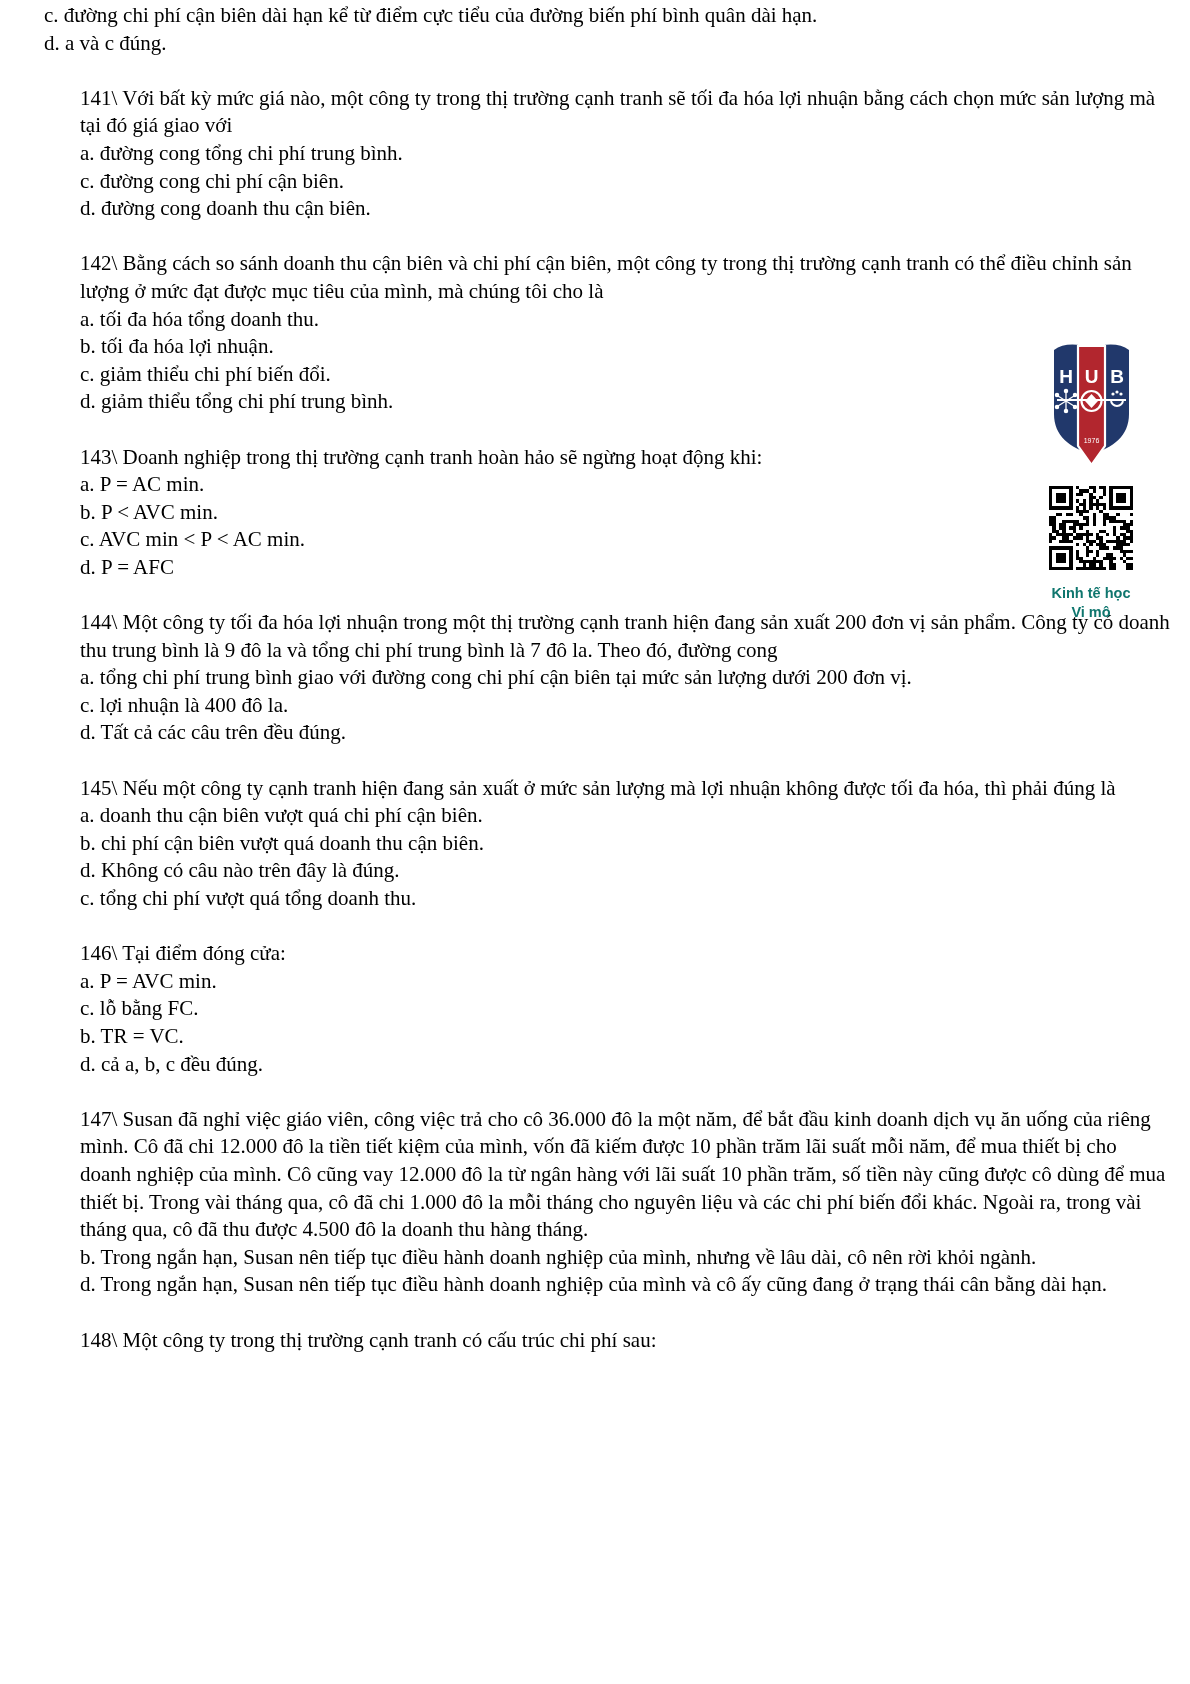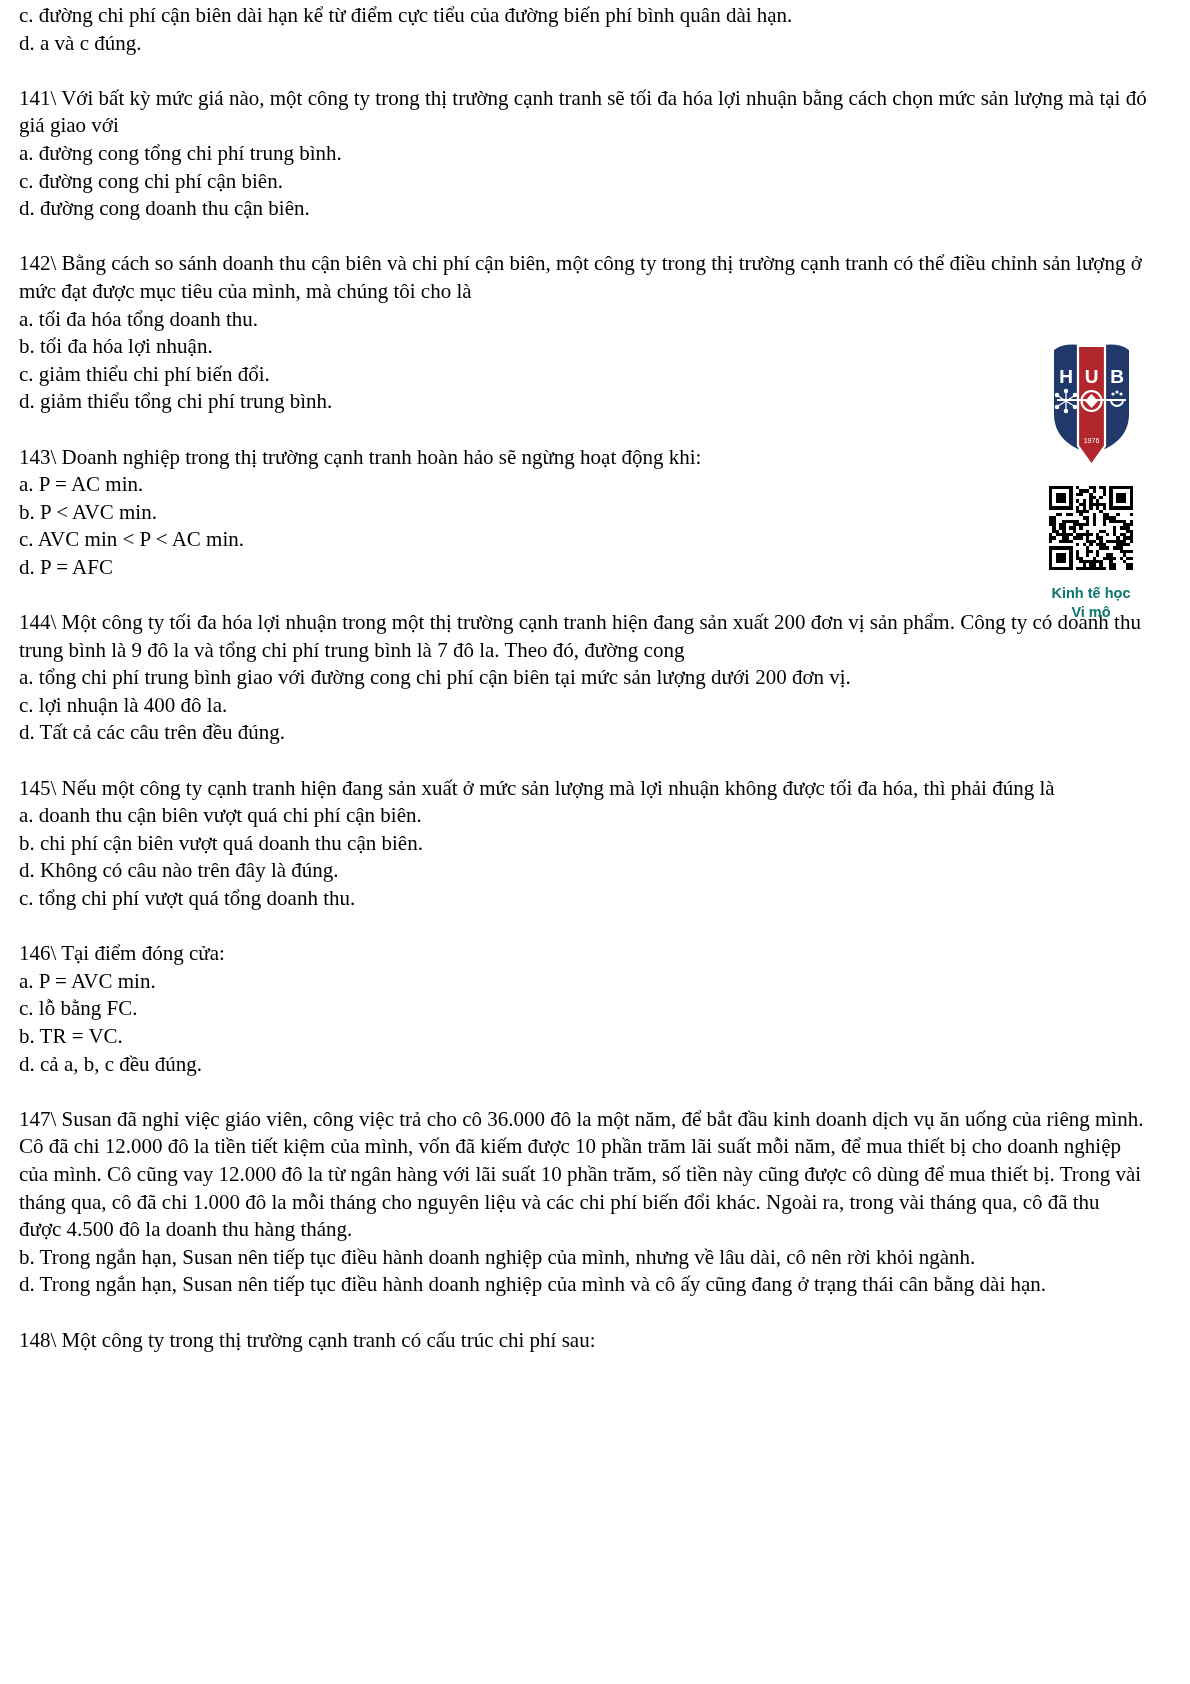--- a/index.html
+++ b/index.html
@@ -8,25 +8,25 @@
     background: #ffffff;
     font-family: "Liberation Serif", serif;
     font-size: 21px;
     line-height: 27.6px;
     color: #000;
     position: relative;
     overflow: hidden;
   }
   .doc {
     position: absolute;
-    left: 19px; top: 2px;
+    left: 44px; top: 2px;
     width: 1128px;
   }
   .doc p { margin: 0; padding: 0; }
-  .qblock { margin-top: 27.6px; }
+  .qblock { margin-top: 27.6px; margin-left: 36px; }
   .badge {
     position: absolute;
     left: 1013px; top: 340px;
     width: 156px;
     text-align: center;
   }
   .badge .shield-wrap { width: 83px; margin: 0 auto; }
   .badge .qr-wrap { width: 84px; margin: 6px auto 0 auto; }
   .badge .caption {
     margin-top: 7px;

